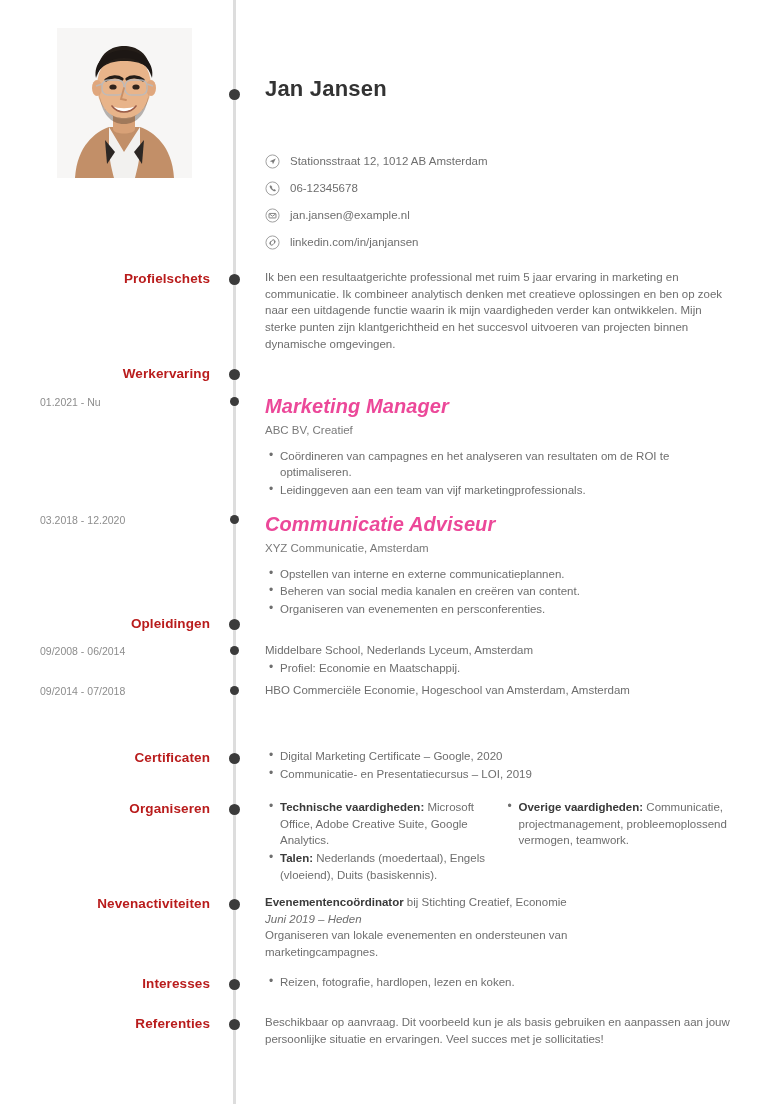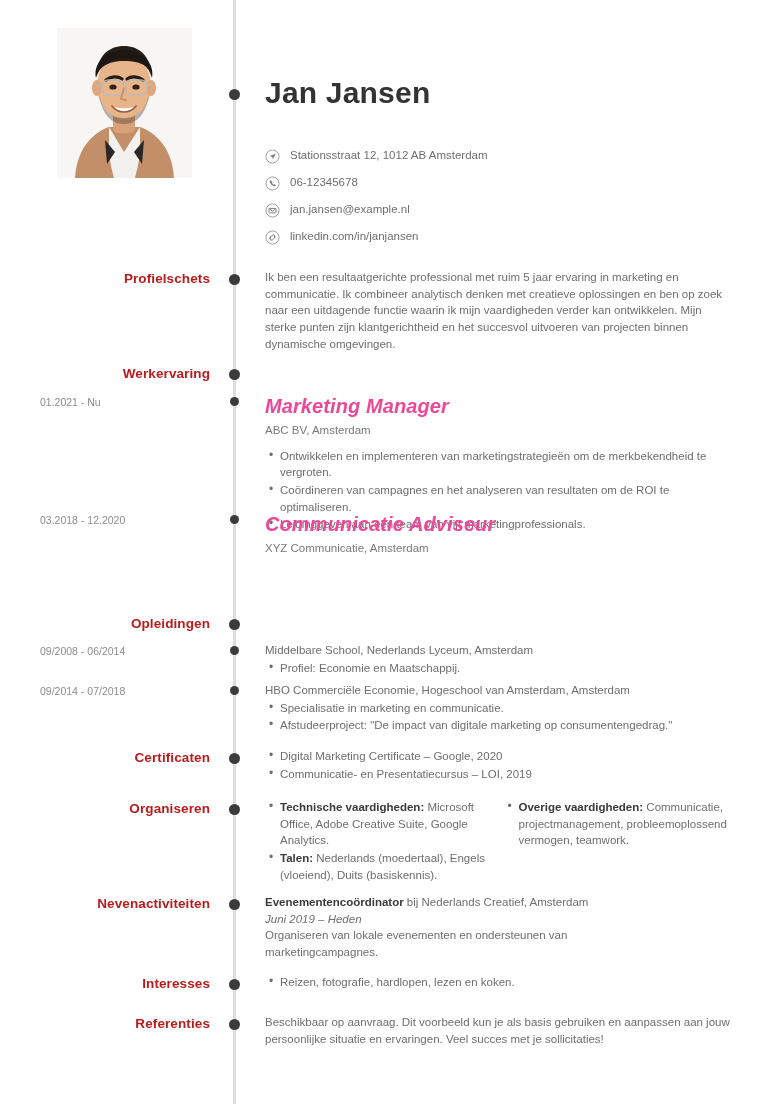--- a/index.html
+++ b/index.html
@@ -54,33 +54,34 @@
     background: #f4f4f4;
     overflow: hidden;
   }
   .photo svg { display: block; }
 
   
   .name {
     position: absolute;
     left: 265px;
     top: 76px;
-    font-size: 30px;
+    font-size: 22px;
     font-weight: bold;
     color: #333333;
     letter-spacing: 0.2px;
   }
   .contact-list {
     position: absolute;
     left: 265px;
     top: 149px;
     width: 460px;
   }
   .contact-row {
     display: flex;
+    align-items: center;
     height: 25px;
     margin-bottom: 2px;
   }
   .contact-icon {
     width: 15px;
     height: 15px;
     margin-right: 10px;
     flex: 0 0 15px;
     color: #8a8a8a;
   }
@@ -282,35 +283,39 @@
   <div class="section" style="top:366px;">
     <div class="sec-heading">Werkervaring</div>
     <div class="dot" style="position:absolute; top:3px;"></div>
   </div>
 
   <div class="section" style="top:396px;">
     <div class="sec-date">01.2021 - Nu</div>
     <div class="dot small" style="position:absolute; top:1px;"></div>
     <div class="sec-body" style="top:-4px;">
       <div class="job-title">Marketing Manager</div>
-      <div class="job-company">ABC BV, Amsterdam</div>
+      <div class="job-company">ABC BV, Creatief</div>
       <ul class="bl" style="margin-top:9px;">
-        <li>Ontwikkelen en implementeren van marketingstrategieën om de merkbekendheid te vergroten.</li>
         <li>Coördineren van campagnes en het analyseren van resultaten om de ROI te optimaliseren.</li>
         <li>Leidinggeven aan een team van vijf marketingprofessionals.</li>
       </ul>
     </div>
   </div>
 
   <div class="section" style="top:514px;">
     <div class="sec-date">03.2018 - 12.2020</div>
     <div class="dot small" style="position:absolute; top:1px;"></div>
     <div class="sec-body" style="top:-4px;">
       <div class="job-title">Communicatie Adviseur</div>
       <div class="job-company">XYZ Communicatie, Amsterdam</div>
+      <ul class="bl" style="margin-top:9px;">
+        <li>Opstellen van interne en externe communicatieplannen.</li>
+        <li>Beheren van social media kanalen en creëren van content.</li>
+        <li>Organiseren van evenementen en persconferenties.</li>
+      </ul>
     </div>
   </div>
 
   <div class="section" style="top:616px;">
     <div class="sec-heading">Opleidingen</div>
     <div class="dot" style="position:absolute; top:3px;"></div>
   </div>
 
   <div class="section" style="top:645px;">
     <div class="sec-date">09/2008 - 06/2014</div>
@@ -321,24 +326,20 @@
         <li>Profiel: Economie en Maatschappij.</li>
       </ul>
     </div>
   </div>
 
   <div class="section" style="top:685px;">
     <div class="sec-date">09/2014 - 07/2018</div>
     <div class="dot small" style="position:absolute; top:1px;"></div>
     <div class="sec-body" style="top:-3px;">
       <div class="edu-title">HBO Commerciële Economie, Hogeschool van Amsterdam, Amsterdam</div>
-      <ul class="bl" style="margin-top:1px;">
-        <li>Specialisatie in marketing en communicatie.</li>
-        <li>Afstudeerproject: "De impact van digitale marketing op consumentengedrag."</li>
-      </ul>
     </div>
   </div>
 
   <div class="section" style="top:750px;">
     <div class="sec-heading">Certificaten</div>
     <div class="dot" style="position:absolute; top:3px;"></div>
     <div class="sec-body" style="top:-2px;">
       <ul class="bl" style="margin-top:0;">
         <li>Digital Marketing Certificate – Google, 2020</li>
         <li>Communicatie- en Presentatiecursus – LOI, 2019</li>
@@ -363,21 +364,21 @@
           </ul>
         </div>
       </div>
     </div>
   </div>
 
   <div class="section" style="top:896px;">
     <div class="sec-heading">Nevenactiviteiten</div>
     <div class="dot" style="position:absolute; top:3px;"></div>
     <div class="sec-body" style="top:-2px;">
-      <div><span class="bold-lead">Evenementencoördinator</span><span> bij Nederlands Creatief, Amsterdam</span></div>
+      <div><span class="bold-lead">Evenementencoördinator</span><span> bij Stichting Creatief, Economie</span></div>
       <div class="ital-line">Juni 2019 – Heden</div>
       <div style="max-width:340px;">Organiseren van lokale evenementen en ondersteunen van marketingcampagnes.</div>
     </div>
   </div>
 
   <div class="section" style="top:976px;">
     <div class="sec-heading">Interesses</div>
     <div class="dot" style="position:absolute; top:3px;"></div>
     <div class="sec-body" style="top:-2px;">
       <ul class="bl" style="margin-top:0;">

